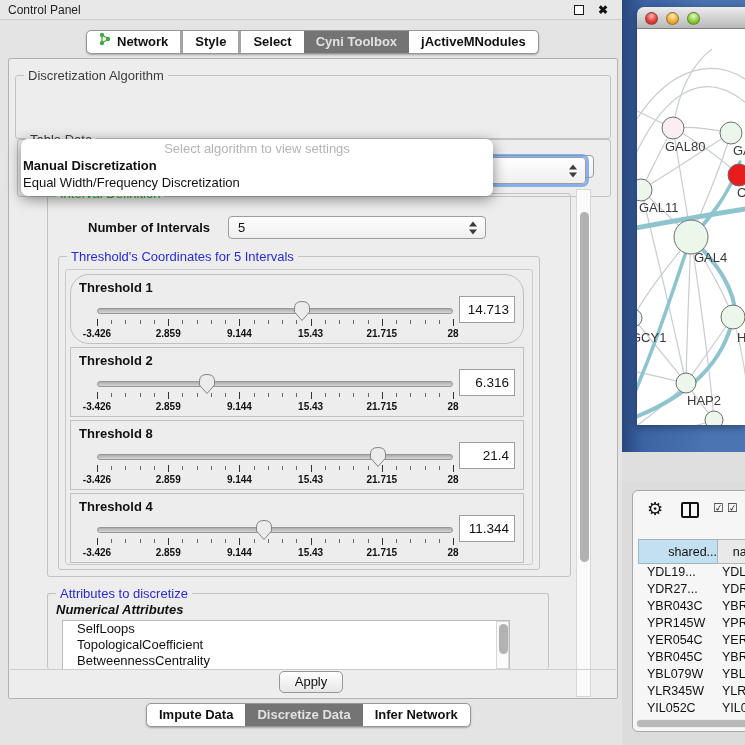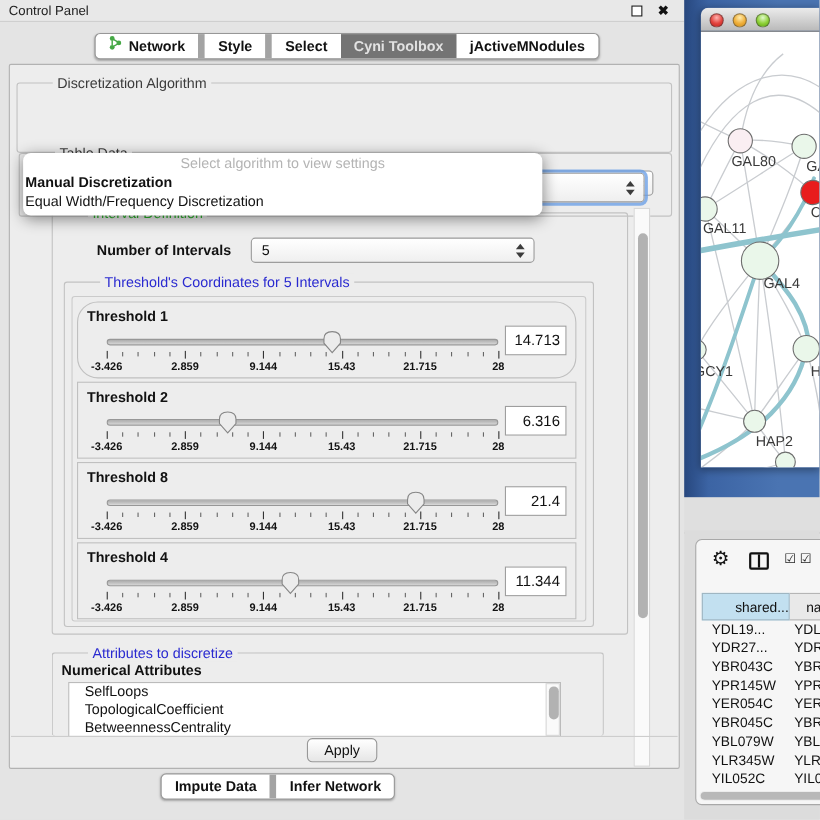--- a/index.html
+++ b/index.html
@@ -10,32 +10,32 @@
   #control-panel { position:absolute; left:0; top:0; width:622px; height:745px; background:#e4e4e4; }
   #cp-titlebar { position:absolute; left:0; top:0; width:100%; height:20px; background:#e8e8e8;
     border-bottom:1px solid #cfcfcf; font-size:12px; color:#222; line-height:20px; padding-left:8px; }
   #cp-float { position:absolute; top:5px; right:38px; width:10px; height:10px; border:1.5px solid #1a1a1a; background:#fff; }
   #cp-close { position:absolute; top:2px; right:14px; font-size:12px; font-weight:bold; color:#111; line-height:16px; }
 
   .segbar { position:absolute; display:flex; height:24px; background:#fff; border:1px solid #979797;
     border-radius:5px; overflow:hidden; box-shadow:0 1px 2px rgba(0,0,0,.28); }
   .seg { display:flex; align-items:center; gap:5px; padding:0 12px; font-size:13px; font-weight:bold;
     color:#111; line-height:22px; white-space:nowrap; }
-  .seg + .seg { border-left:6px solid #a3a3a3; }
+  .seg + .seg { border-left:3px solid #a3a3a3; }
   .seg.sel { background:#747474; color:#e2e2e2; border-left:none; }
   .seg.sel + .seg { border-left:none; }
   #top-tabbar { left:86px; top:30px; }
   #bottom-tabbar { left:146px; top:703px; }
 
   #cp-content { position:absolute; left:8px; top:58px; width:610px; height:641px;
     background:#ededed; border:1px solid #b2b2b2; border-radius:2px; }
 
   .grp { position:absolute; border:1px solid #c2c2c2; border-radius:3px; }
   .grp-title { position:absolute; top:-8px; left:8px; background:#ededed; padding:0 4px;
-    font-size:13px; line-height:15px; white-space:nowrap;margin-left:24px; }
+    font-size:13px; line-height:15px; white-space:nowrap; }
   .t-green { color:#2db52d; }
   .t-blue  { color:#2a2ad0; }
   .t-dark  { color:#3c3c3c; }
 
   .combo { position:absolute; background:linear-gradient(#ffffff,#efefef); border:1px solid #9d9d9d;
     border-radius:4px; font-size:13px; color:#111; padding:0 22px 0 9px; overflow:hidden; white-space:nowrap; }
   .spin { position:absolute; right:7px; top:50%; width:9px; height:13px; transform:translateY(-50%); }
   .spin::before { content:""; position:absolute; left:0; top:0; border-left:4.5px solid transparent;
     border-right:4.5px solid transparent; border-bottom:5px solid #3c3c3c; }
   .spin::after  { content:""; position:absolute; left:0; bottom:0; border-left:4.5px solid transparent;
@@ -362,21 +362,21 @@
                 </div>
                 <div class="valbox">11.344</div>
               </div>
             </div>
         </div>
       </div>
     </div>
 
     <div class="grp" style="left:38px; top:534px; width:502px; height:76px; border-bottom:none;">
       <div class="grp-title t-blue">Attributes to discretize</div>
-      <div class="lbl13b" style="left:8px; top:8px;">Numerical Attributes</div>
+      <div class="lbl13b" style="left:8px; top:8px;font-style:italic;">Numerical Attributes</div>
       <div id="attr-list" style="left:14px; top:26px; width:448px; height:50px;">
           <div class="item">SelfLoops</div>
           <div class="item">TopologicalCoefficient</div>
           <div class="item">BetweennessCentrality</div>
         </div>
       <div class="vscroll" style="left:448px; top:27px; width:13px; height:48px;">
         <div class="vthumb" style="top:2px; height:30px;"></div>
       </div>
     </div>
 
@@ -384,20 +384,23 @@
       <div class="vthumb" style="left:2.5px; top:22px; height:350px;"></div>
     </div>
 
     <div id="apply-divider"></div>
     <div id="apply-btn">Apply</div>
   </div>
 
   <div id="bottom-tabbar" class="segbar">
       <div class="seg">
         <span>Impute Data</span>
+      </div>
+      <div class="seg sel">
+        <span>Discretize Data</span>
       </div>
       <div class="seg">
         <span>Infer Network</span>
       </div>
     </div>
 </div>
 
 <div id="desktop">
   <div id="net-window">
     <div id="net-titlebar">

